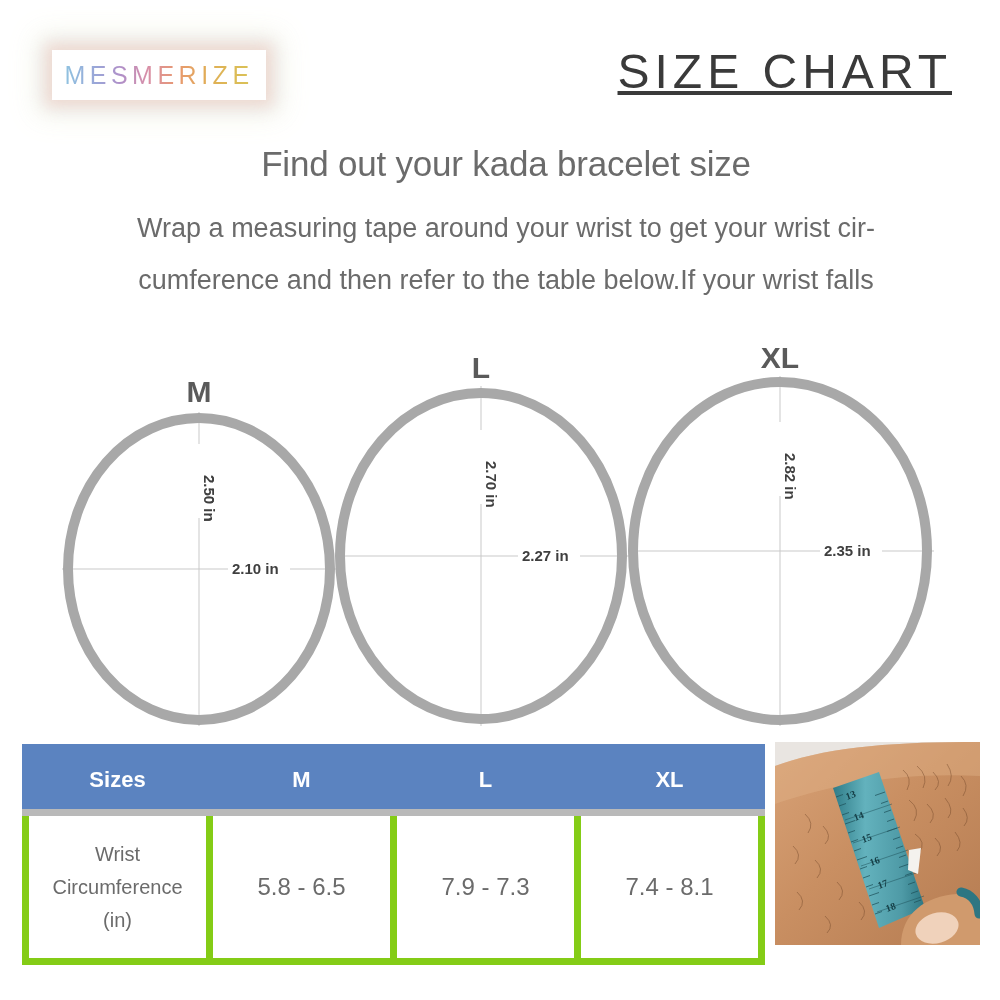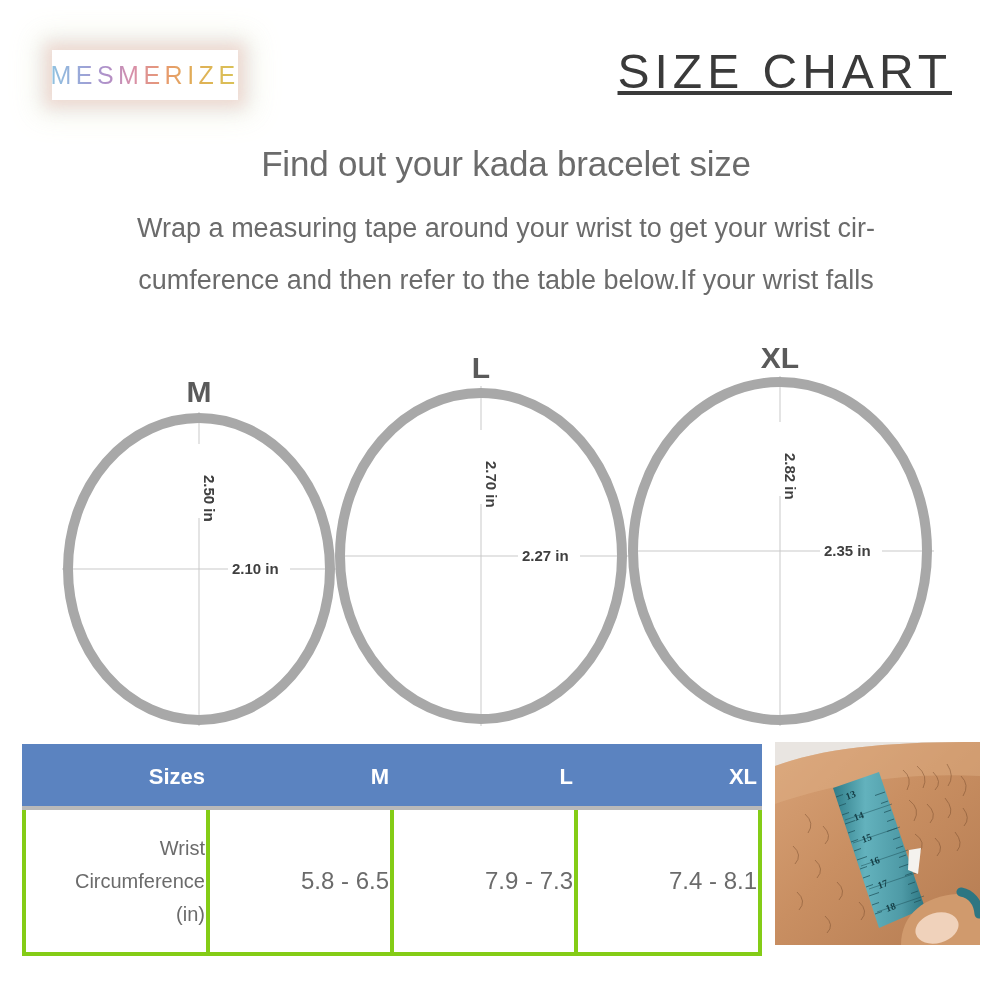--- a/index.html
+++ b/index.html
@@ -19,21 +19,21 @@
 
   
   #header {
     position: absolute;
     left: 0; top: 0;
     width: 1000px; height: 130px;
   }
   #logo-box {
     position: absolute;
     left: 52px; top: 50px;
-    width: 186px; height: 50px;
+    width: 214px; height: 50px;
     background: #ffffff;
     display: flex;
     align-items: center;
     justify-content: center;
     box-shadow:
        0 0 14px 7px rgba(255,170,140,0.30),
        0 0 22px 11px rgba(150,200,255,0.26),
        0 0 30px 15px rgba(255,230,140,0.20);
   }
   #logo-wordmark {
@@ -101,22 +101,22 @@
 
   
   #size-table {
     position: absolute;
     left: 22px; top: 744px;
     width: 736px;
     border-collapse: collapse;
     table-layout: fixed;
   }
   #size-table th, #size-table td {
-    border: 4px solid #84cc16;
-    text-align: right;
+    border: 7px solid #84cc16;
+    text-align: center;
     vertical-align: middle;
   }
   #size-table thead th {
     background: #5b83c0;
     color: #ffffff;
     font-size: 22px;
     font-weight: bold;
     height: 56px;
     border-color: #5b83c0;
     border-bottom-color: #b9b9b9;

